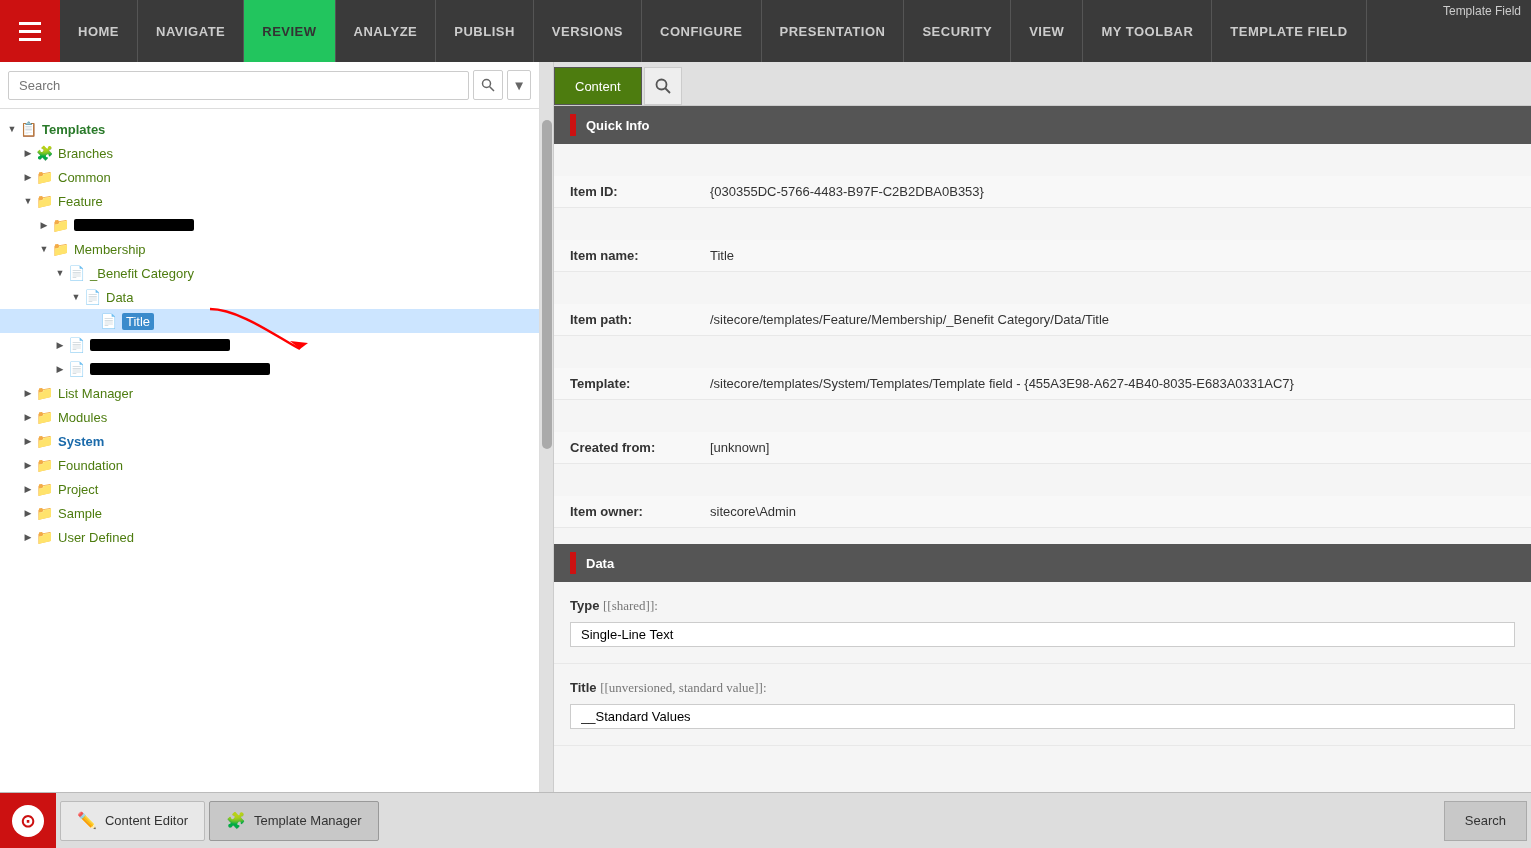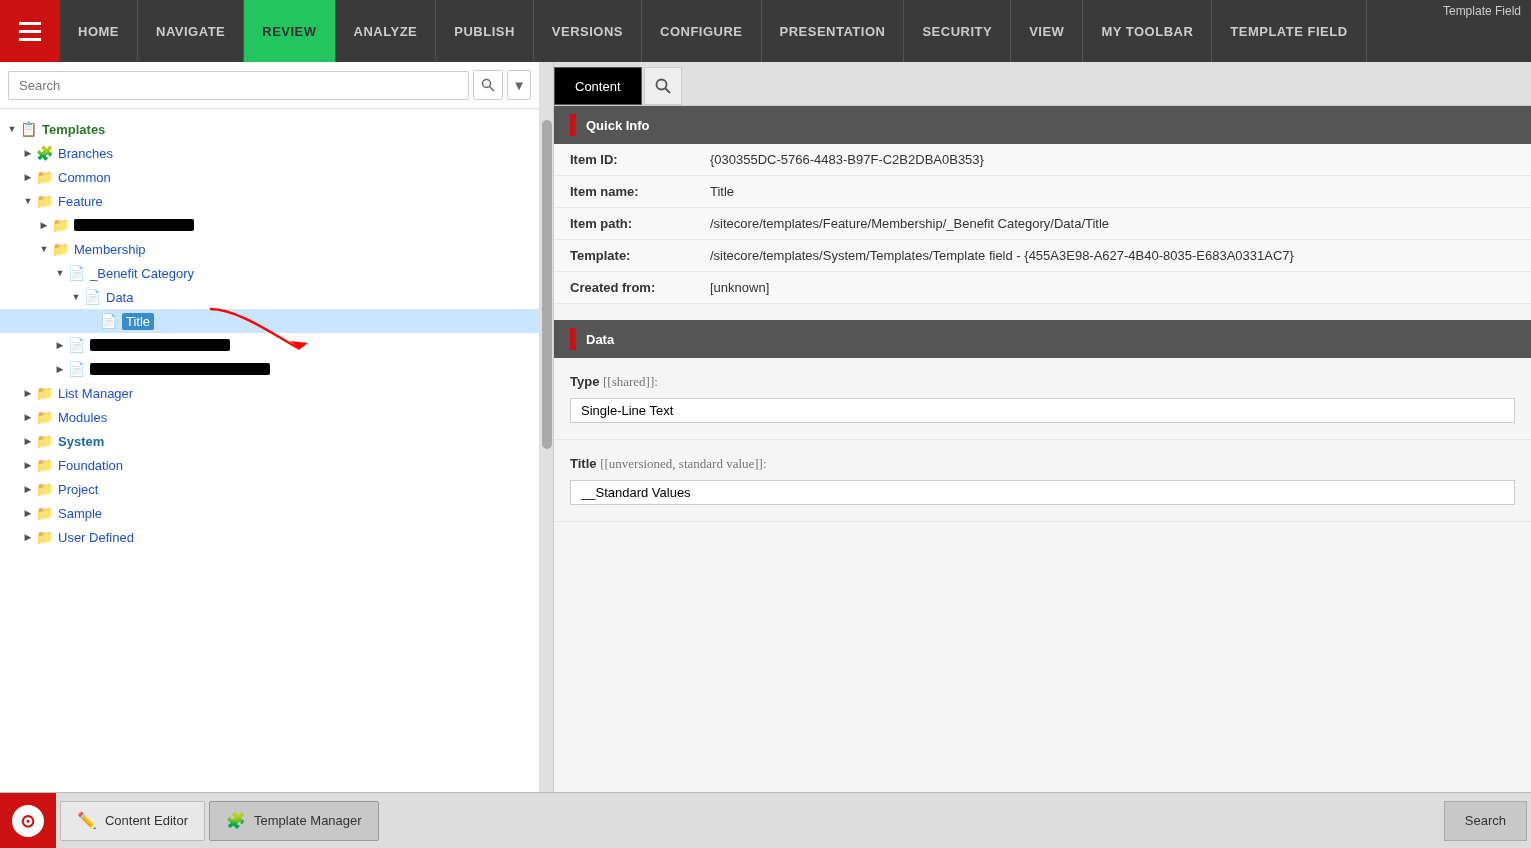--- a/index.html
+++ b/index.html
@@ -29,44 +29,44 @@
 
     
     .tree-container { flex: 1; overflow-y: auto; padding: 8px 0; }
     .tree-item { display: flex; align-items: center; padding: 3px 4px; cursor: pointer; white-space: nowrap; }
     .tree-item.selected { background: #cce5ff; }
     .tree-arrow { width: 16px; height: 16px; display: inline-flex; align-items: center; justify-content: center; flex-shrink: 0; cursor: pointer; }
     .tree-arrow.expanded::after { content: '▼'; font-size: 9px; color: #555; }
     .tree-arrow.collapsed::after { content: '▶'; font-size: 9px; color: #555; }
     .tree-arrow.leaf { visibility: hidden; }
     .tree-icon { width: 18px; height: 18px; margin-right: 4px; flex-shrink: 0; display: inline-flex; align-items: center; justify-content: center; font-size: 14px; }
-    .tree-label { font-size: 13px; color: #1d4ed8; }
+    .tree-label { font-size: 13px; color: #4d7c0f; }
     .tree-label.green { color: #2a7a2a; font-weight: 600; }
     .tree-label.blue { color: #1a6aaa; font-weight: 600; }
     .tree-label.selected-label { background: #3a8bcc; color: white; padding: 1px 4px; border-radius: 2px; }
     .redacted { background: #000; color: #000; border-radius: 2px; display: inline-block; height: 12px; vertical-align: middle; }
 
     
     .content-area { flex: 1; display: flex; flex-direction: column; background: #f0f0f0; overflow: hidden; }
 
     
     .content-tabs { display: flex; align-items: flex-end; background: #e0e0e0; border-bottom: 1px solid #ccc; padding: 0 0 0 0; height: 44px; flex-shrink: 0; }
     .content-tab { padding: 8px 20px; cursor: pointer; font-size: 13px; color: #555; border: 1px solid #ccc; background: #ddd; margin-right: 2px; height: 38px; display: flex; align-items: center; }
-    .content-tab.active { background: #000000; color: white; border-color: #555; margin-top: 32px; }
+    .content-tab.active { background: #4d7c0f; color: white; border-color: #555; margin-top: 32px; }
     .content-tab-search { width: 38px; height: 38px; border: 1px solid #ccc; background: #eee; display: flex; align-items: center; justify-content: center; cursor: pointer; }
 
     
     .content-body { flex: 1; overflow-y: auto; background: #f5f5f5; }
 
     
     .section-header { background: #555; color: white; padding: 8px 16px; font-size: 13px; font-weight: 600; display: flex; align-items: center; }
     .section-header .red-bar { width: 6px; height: 22px; background: #cc1111; margin-right: 10px; }
 
     
-    .info-row { display: flex; padding: 8px 16px; border-bottom: 1px solid #e8e8e8; background: #f8f8f8; }
+    .info-row { display: flex; padding: 8px 16px; border-bottom: 1px solid #e8e8e8; background: #f8f8f8; margin-top: 32px; }
     .info-label { width: 140px; font-weight: 700; color: #333; flex-shrink: 0; }
     .info-value { color: #333; flex: 1; }
     .field-group { padding: 16px; background: #f5f5f5; border-bottom: 1px solid #e8e8e8; }
     .field-label { font-weight: 700; color: #333; margin-bottom: 8px; }
     .field-label span.modifier { font-weight: 400; color: #777; font-family: Liberation Serif, serif; }
     .field-input { width: 100%; border: 1px solid #ccc; padding: 4px 10px; font-size: 13px; background: white; }
 
     
     .taskbar { height: 56px; background: #ddd; display: flex; align-items: center; border-top: 1px solid #bbb; flex-shrink: 0; }
     .taskbar-sitecore-btn { width: 56px; height: 56px; background: #cc1111; display: flex; align-items: center; justify-content: center; flex-shrink: 0; cursor: pointer; }
@@ -285,20 +285,24 @@
           <span class="info-value">/sitecore/templates/Feature/Membership/_Benefit Category/Data/Title</span>
         </div>
         <div class="info-row">
           <span class="info-label">Template:</span>
           <span class="info-value">/sitecore/templates/System/Templates/Template field - {455A3E98-A627-4B40-8035-E683A0331AC7}</span>
         </div>
         <div class="info-row">
           <span class="info-label">Created from:</span>
           <span class="info-value">[unknown]</span>
         </div>
+        <div class="info-row">
+          <span class="info-label">Item owner:</span>
+          <span class="info-value">sitecore\Admin</span>
+        </div>
       </div>
 
       <div class="section-header" style="margin-top: 16px;">
         <div class="red-bar"></div>
         <span>Data</span>
       </div>
 
       <div class="field-group">
         <div class="field-label">
           <span>Type</span>

